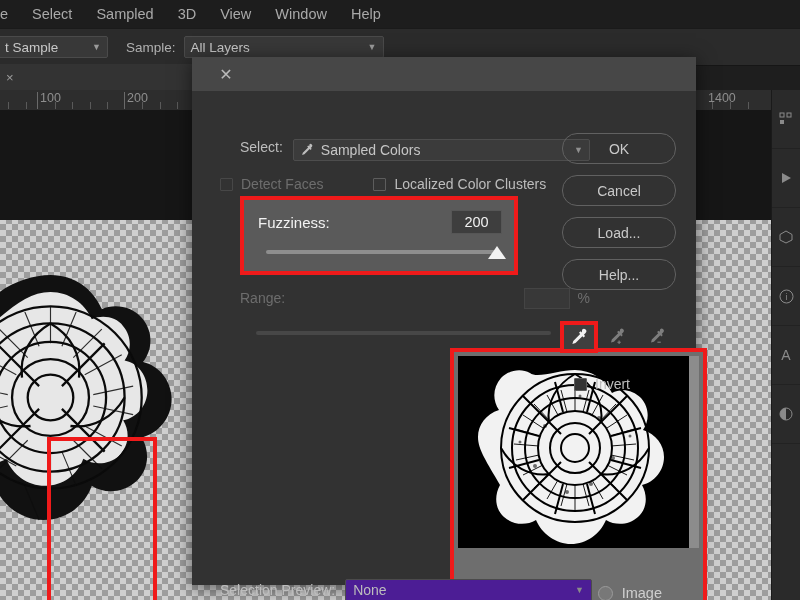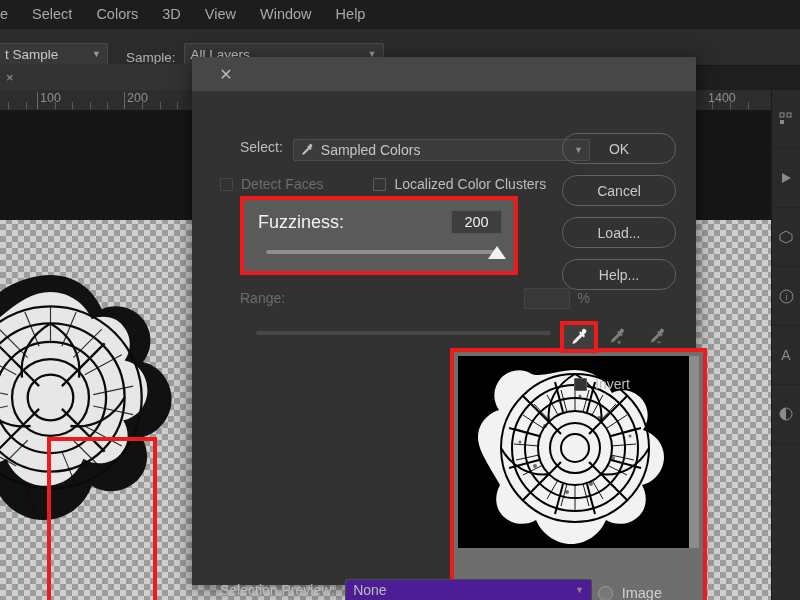--- a/index.html
+++ b/index.html
@@ -17,21 +17,21 @@
     position:absolute;left:0;top:0;width:800px;height:28px;
     background:#1d1d1d;color:#a6a6a6;font-size:14.5px;
     display:flex;align-items:center;
   }
   .menubar .mi{padding:0 12px;white-space:nowrap;color:#a9a9a9;}
   .menubar .mi.clipped{padding-left:0;padding-right:12px;}
 
   .optionsbar{
     position:absolute;left:0;top:28px;width:800px;height:36px;
     background:#2b2b2b;border-top:1px solid #1a1a1a;border-bottom:1px solid #161616;
-    display:flex;align-items:flex-end;color:#b5b5b5;font-size:13.5px;
+    display:flex;align-items:center;color:#b5b5b5;font-size:13.5px;
   }
   .ob-select{
     height:22px;background:#383838;border:1px solid #4a4a4a;border-radius:2px;
     display:flex;align-items:center;justify-content:space-between;
     padding:0 6px;color:#c8c8c8;font-size:13.5px;box-sizing:border-box;
   }
   .ob-select .caret{color:#9a9a9a;font-size:9px;margin-left:8px;}
   .ob-label{margin:0 8px 0 18px;color:#b0b0b0;}
 
   .doctab{
@@ -117,21 +117,21 @@
   }
   .chk{width:13px;height:13px;border:1px solid #5d5d5d;background:#343434;box-sizing:border-box;border-radius:1px;}
   .chk.dim{border-color:#474747;background:#323232;}
   .cklbl{margin-left:8px;}
 
   .hl-box{
     position:absolute;background:#5a5a5a;border:4px solid #ef1a1a;box-sizing:border-box;
   }
   #fuzzy-hl{left:48px;top:105px;width:278px;height:79px;}
   .fz-row{position:absolute;left:14px;top:10px;right:12px;height:24px;display:flex;align-items:center;}
-  .fz-label{color:#f2f2f2;font-size:18px;}
+  .fz-label{color:#f2f2f2;font-size:15px;}
   .fz-input{
     margin-left:auto;width:51px;height:24px;background:#3e3e3e;border:1px solid #565656;
     box-sizing:border-box;color:#f0f0f0;font-size:14.5px;display:flex;align-items:center;justify-content:center;
   }
   .fz-track{position:absolute;left:22px;right:18px;top:50px;height:4px;background:#8e8e8e;border-radius:2px;}
   .fz-thumb{
     position:absolute;right:8px;top:46px;width:0;height:0;
     border-left:9px solid transparent;border-right:9px solid transparent;border-bottom:13px solid #f2f2f2;
   }
 
@@ -175,21 +175,21 @@
   .invrow{position:absolute;left:382px;top:285px;display:flex;align-items:center;}
 </style>
 </head>
 <body>
 
 <div id="app">
 
   <div class="menubar">
     <span class="mi clipped">e</span>
     <span class="mi">Select</span>
-    <span class="mi">Colors</span>
+    <span class="mi">Sampled</span>
     <span class="mi">3D</span>
     <span class="mi">View</span>
     <span class="mi">Window</span>
     <span class="mi">Help</span>
   </div>
 
   <div class="optionsbar">
     <div class="ob-select" style="width:110px;margin-left:-2px;">
       <span>t Sample</span>
       <span class="caret">▼</span>

